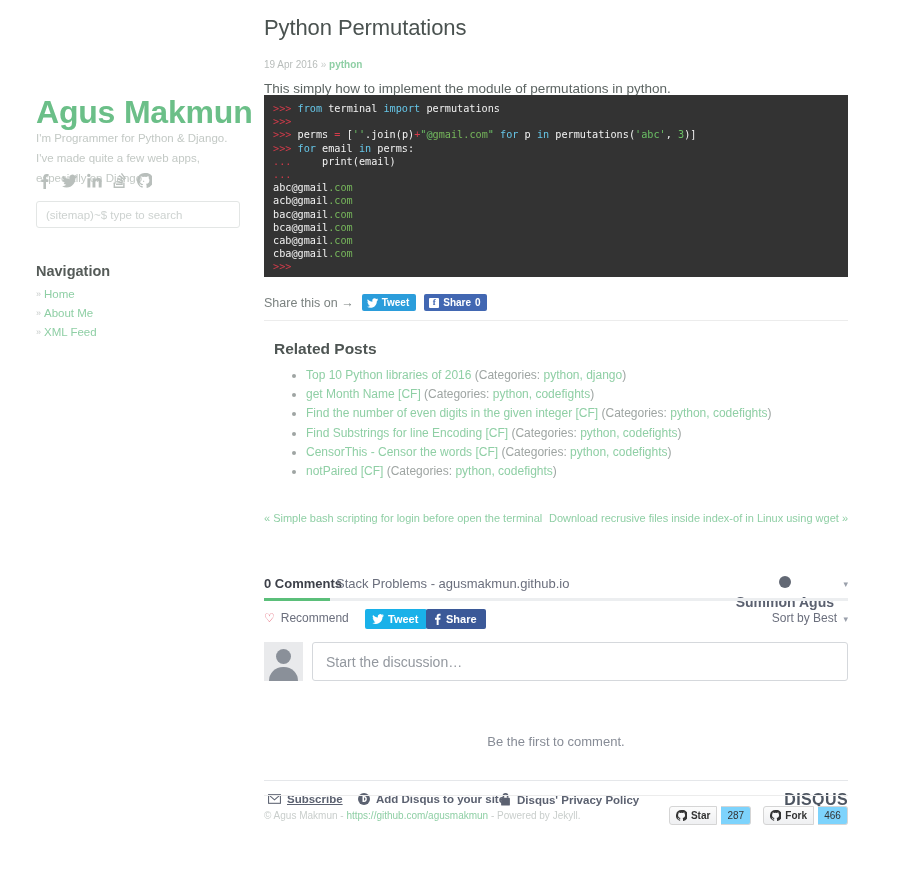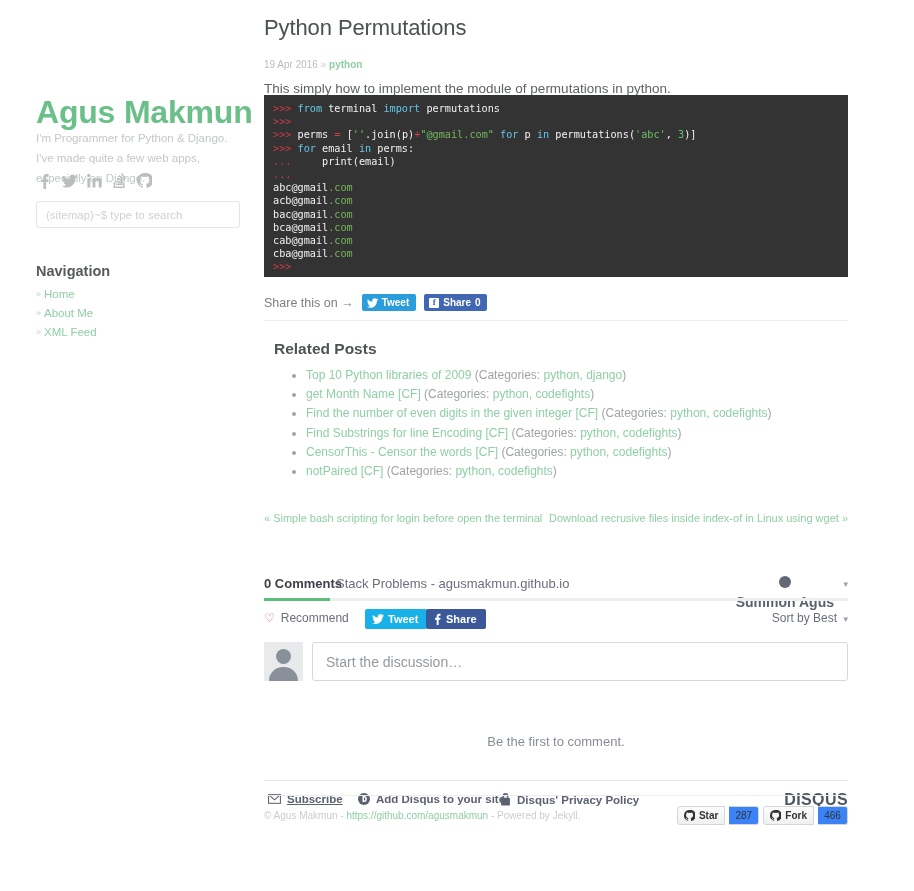--- a/index.html
+++ b/index.html
@@ -307,34 +307,34 @@
     position: absolute; left: 264px; top: 795px;
     width: 584px; height: 1px; background: #ececec;
   }
   #footer-text {
     position: absolute; left: 264px; top: 810px;
     font-size: 10px; color: #c9cecc;
   }
   #footer-text a { color: #8fcfa5; text-decoration: none; cursor: pointer; }
   #gh-buttons {
     position: absolute; right: 66px; top: 806px;
-    display: flex; align-items: center; gap: 4px;
+    display: flex; align-items: center; gap: 12px;
   }
   .ghb { display: flex; align-items: center; }
   .ghb .main {
     display: inline-flex; align-items: center; gap: 4px;
     height: 19px; padding: 0 6px;
     background: linear-gradient(#fcfcfc,#eff0f2);
     border: 1px solid #d5d5d5; border-radius: 3px 0 0 3px;
     font-size: 10px; font-weight: bold; color: #333; cursor: pointer;
   }
   .ghb .count {
     display: inline-flex; align-items: center; justify-content: center;
     height: 19px; min-width: 30px; padding: 0 6px;
-    background: #3b82f6; border: 1px solid #d5d5d5; border-left: none;
+    background: #7dd3fc; border: 1px solid #d5d5d5; border-left: none;
     border-radius: 0 3px 3px 0;
     font-size: 10px; color: #333; cursor: pointer;
     margin-left: 4px;
   }
 </style>
 </head>
 <body>
 
 <div id="sidebar">
   <h1 id="site-title">Agus Makmun</h1>
@@ -415,21 +415,21 @@
     <span class="btn-fbshare">
       <span class="fbsq">f</span>
       <span>Share</span>
       <span>0</span>
     </span>
   </div>
   <div id="share-divider"></div>
 
   <div id="related-title">Related Posts</div>
   <ul id="related-list">
-      <li><a>Top 10 Python libraries of 2009</a><span> (Categories: </span><span class="cat">python, django</span><span>)</span></li>
+      <li><a>Top 10 Python libraries of 2016</a><span> (Categories: </span><span class="cat">python, django</span><span>)</span></li>
       <li><a>get Month Name [CF]</a><span> (Categories: </span><span class="cat">python, codefights</span><span>)</span></li>
       <li><a>Find the number of even digits in the given integer [CF]</a><span> (Categories: </span><span class="cat">python, codefights</span><span>)</span></li>
       <li><a>Find Substrings for line Encoding [CF]</a><span> (Categories: </span><span class="cat">python, codefights</span><span>)</span></li>
       <li><a>CensorThis - Censor the words [CF]</a><span> (Categories: </span><span class="cat">python, codefights</span><span>)</span></li>
       <li><a>notPaired [CF]</a><span> (Categories: </span><span class="cat">python, codefights</span><span>)</span></li>
     </ul>
 
   <div id="pagination">
     <a id="prev-link">« Simple bash scripting for login before open the terminal</a>
     <a id="next-link">Download recrusive files inside index-of in Linux using wget »</a>

